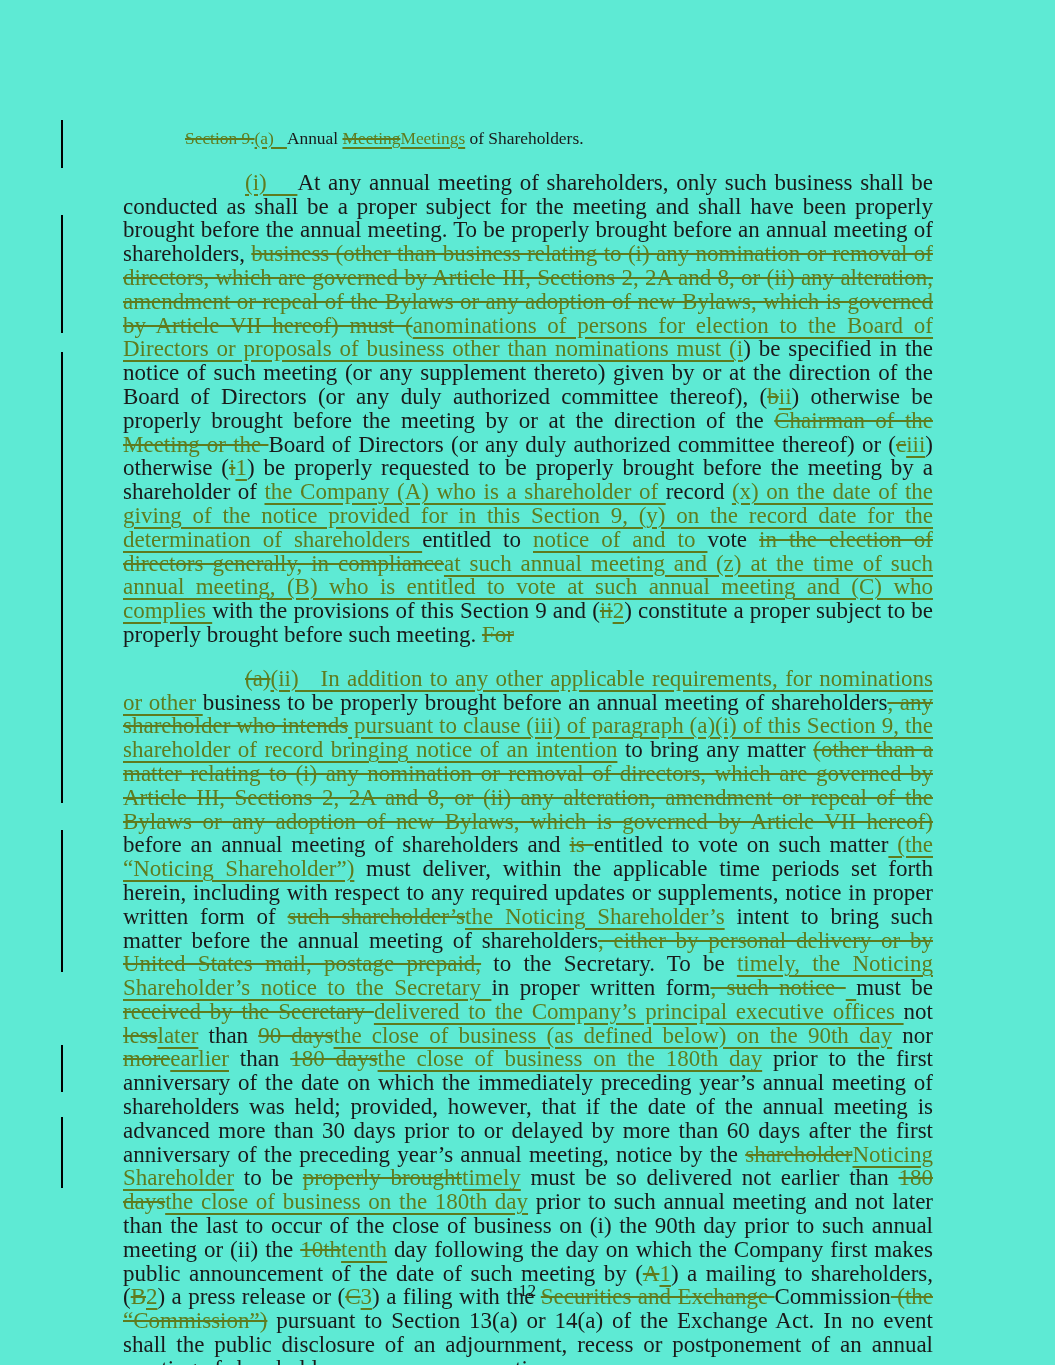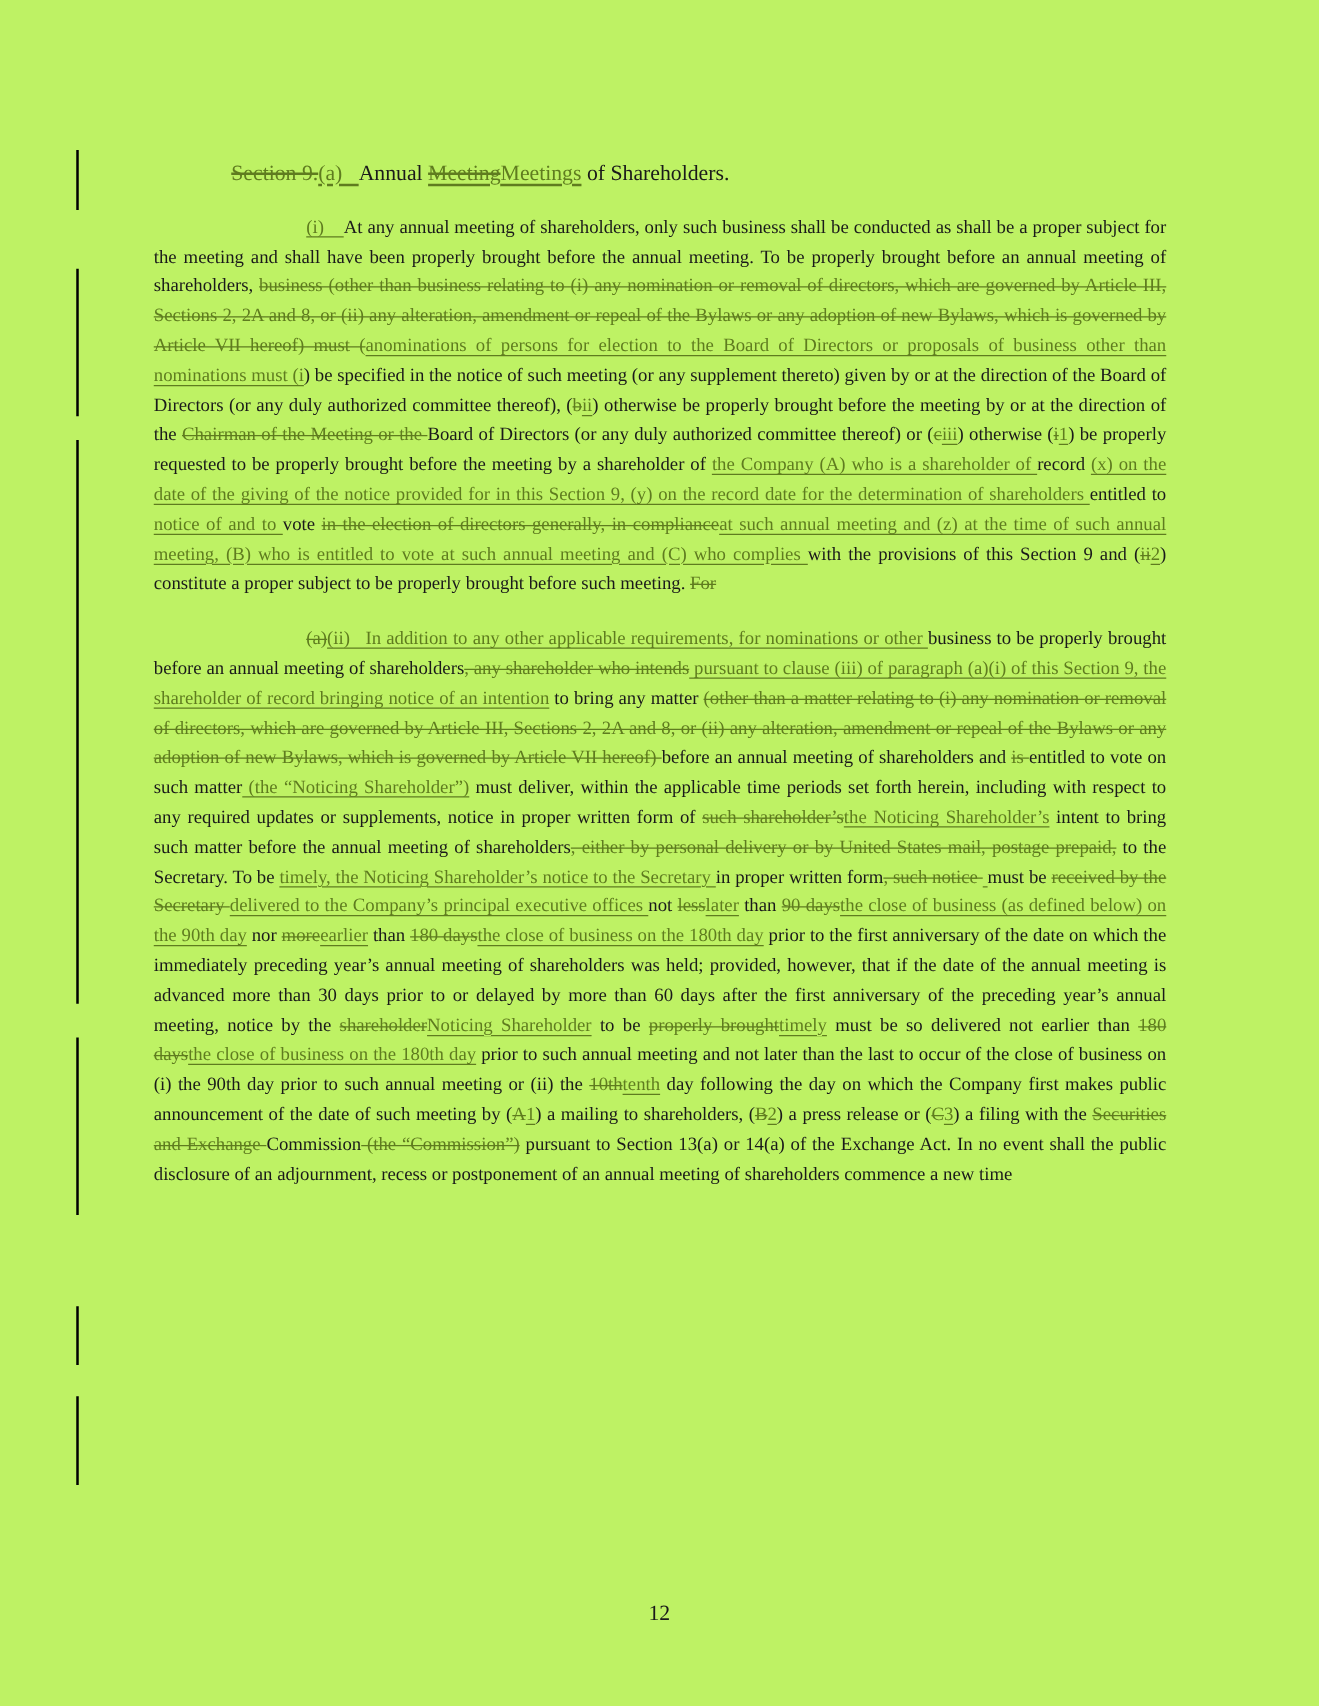--- a/index.html
+++ b/index.html
@@ -10,40 +10,40 @@
   body {
     width: 1055px;
     height: 1365px;
     position: relative;
     overflow: hidden;
     font-family: "Liberation Serif", serif;
   }
   .page {
     position: absolute;
     inset: 0;
-    background: #bef264;
+    background: #5eead4;
     color: var(--ink, #1a1a1a);
   }
   .content {
     position: absolute;
     left: 123px;
     top: 127px;
     width: 810px;
   }
   .doc-title {
     margin: 0 0 20px 0;
     text-indent: 62px;
     font-size: 17.4px;
     line-height: 23.8px;
   }
   .para {
     margin: 0 0 20px 0;
     text-indent: 122px;
     text-align: justify;
-    font-size: 15px;
+    font-size: 23px;
     line-height: 23.8px;
   }
   .run-txt { color: var(--ink, #1a1a1a); }
   .run-it  { color: var(--ink, #1a1a1a); }
   .run-del {
     color: var(--chg, #5f7c1f);
     text-decoration: line-through;
     text-decoration-thickness: 0.09em;
   }
   .run-ins {

